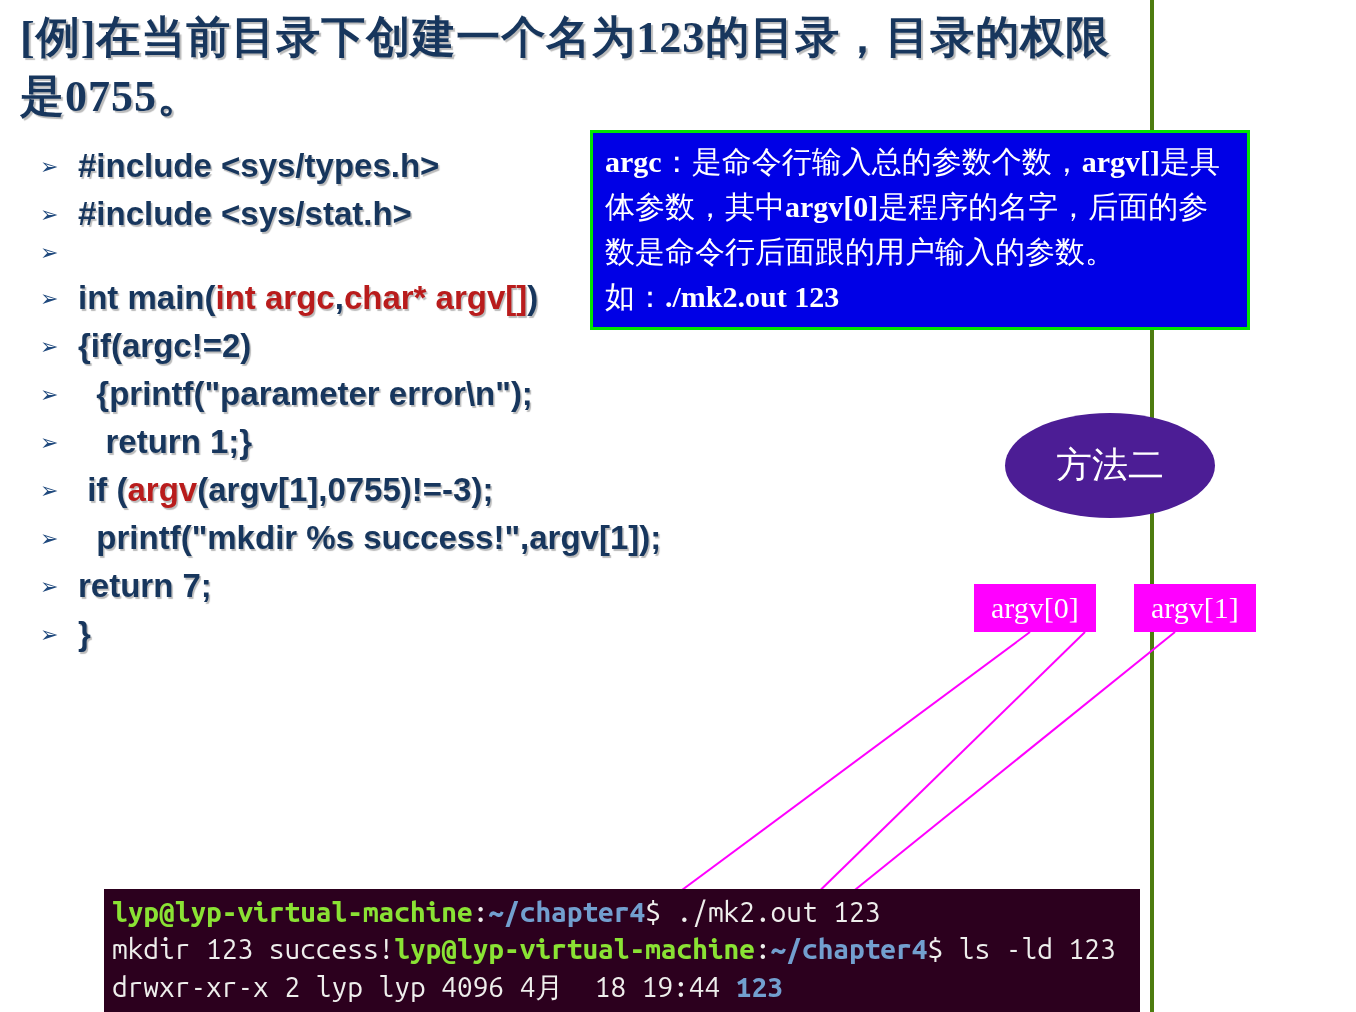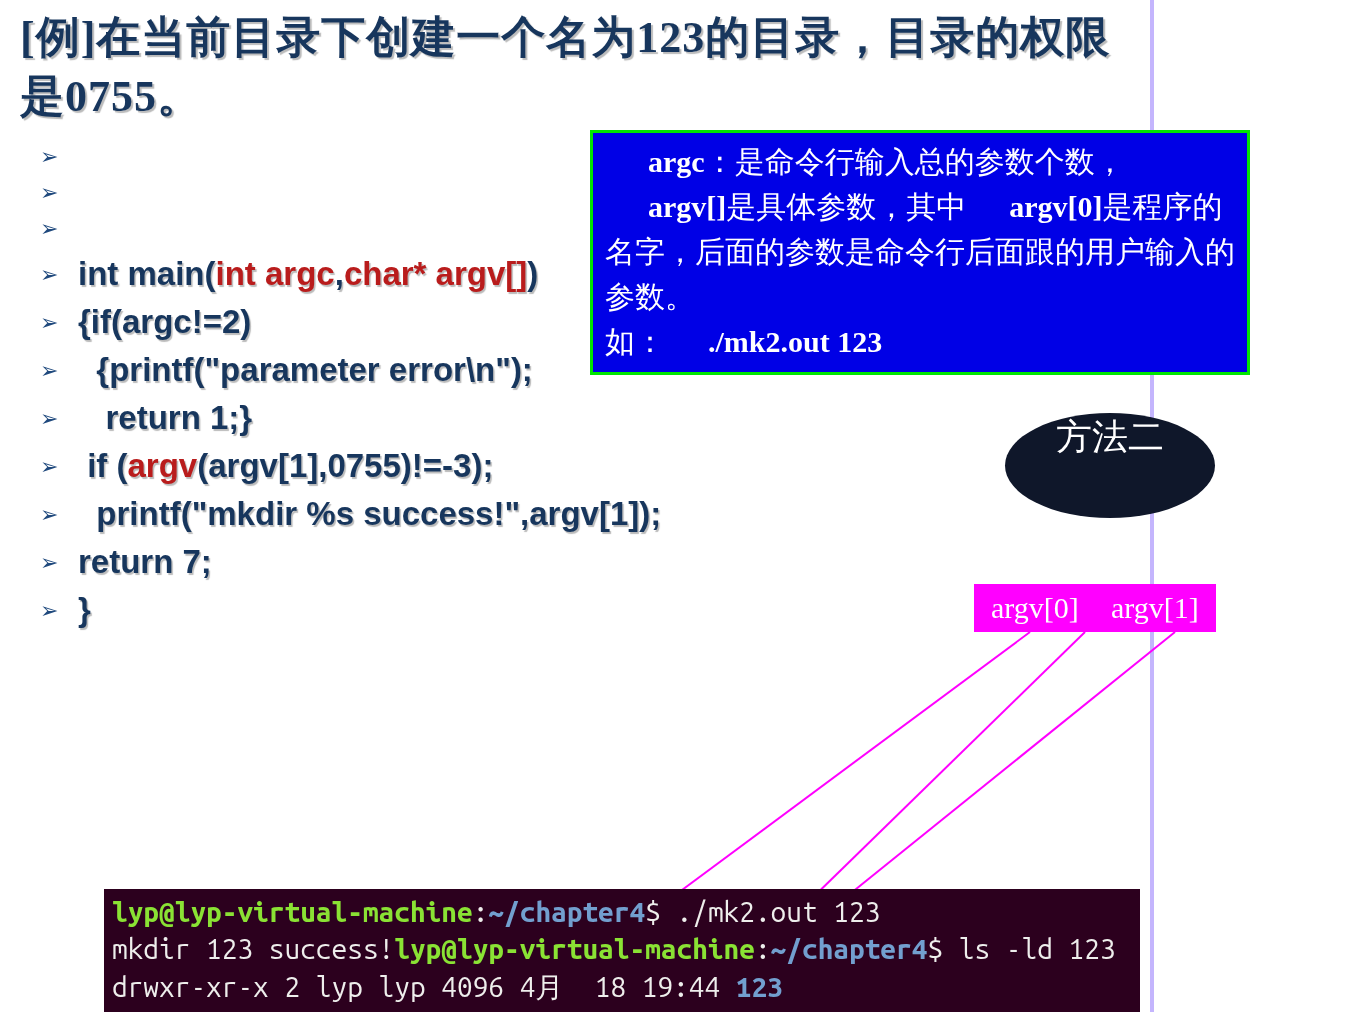--- a/index.html
+++ b/index.html
@@ -9,21 +9,21 @@
     background: #fff;
     width: 1356px;
     height: 1012px;
     position: relative;
     overflow: hidden;
   }
   .slide {
     position: relative;
     width: 1154px;
     height: 1012px;
-    border-right: 4px solid #c4b5fd;
+    border-right: 4px solid #4d7c0f;
     box-sizing: border-box;
   }
   .title {
     font-size: 44px;
     font-weight: bold;
     color: #17365D;
     text-shadow: 2px 2px 1px #bbb;
     padding: 8px 20px 0 20px;
     line-height: 1.35;
     font-family: "SimSun", "Times New Roman", serif;
@@ -62,47 +62,47 @@
     width: 660px;
     background: #0000e6;
     border: 3px solid #00e600;
     padding: 6px 12px 8px 12px;
     color: #fff;
     font-size: 30px;
     line-height: 1.5;
     font-family: "SimSun", "Times New Roman", serif;
     box-sizing: border-box;
   }
-  .info-box b { font-family: "Times New Roman", serif; font-weight: bold; margin-left: 43px; }
+  .info-box b { font-family: "Times New Roman", serif; font-weight: bold; }
   .ellipse {
     position: absolute;
     top: 413px;
     left: 1005px;
     width: 210px;
     height: 105px;
-    background: #0f172a;
+    background: #4c1d95;
     border-radius: 50%;
     color: #fff;
     font-size: 36px;
     display: flex;
-    align-items: flex-start;
+    align-items: center;
     justify-content: center;
     font-family: "SimSun", serif;
   }
   .argv-box {
     position: absolute;
     background: #ff00ff;
     border: 2.5px solid #ff00ff;
     color: #fff;
     font-size: 30px;
     font-family: "Times New Roman", serif;
     padding: 5px 15px;
   }
   .argv0 { top: 584px; left: 974px; }
-  .argv1 { top: 584px; left: 1094px; }
+  .argv1 { top: 584px; left: 1134px; }
   svg.lines {
     position: absolute;
     top: 0; left: 0;
     width: 1340px; height: 1012px;
     pointer-events: none;
   }
   .terminal {
     position: absolute;
     bottom: 0;
     left: 104px;
@@ -124,23 +124,25 @@
 </head>
 <body>
 
 <div class="slide">
 
   <div class="title">[例]在当前目录下创建一个名为123的目录，目录的权限是0755。</div>
 
   <div class="code-list">
     <div class="code-line">
         <span class="bullet">➢</span>
-      </div>
-    <div class="code-line">
-        <span class="bullet">➢</span>
+        <span class="code-text">#include &lt;sys/types.h&gt;</span>
+      </div>
+    <div class="code-line">
+        <span class="bullet">➢</span>
+        <span class="code-text">#include &lt;sys/stat.h&gt;</span>
       </div>
     <div class="code-line">
         <span class="bullet">➢</span>
       </div>
     <div class="code-line">
         <span class="bullet">➢</span>
         <span class="code-text"><span>int main(</span><span class="red">int argc</span><span>,</span><span class="red">char* argv[]</span><span>)</span></span>
       </div>
     <div class="code-line">
         <span class="bullet">➢</span>

